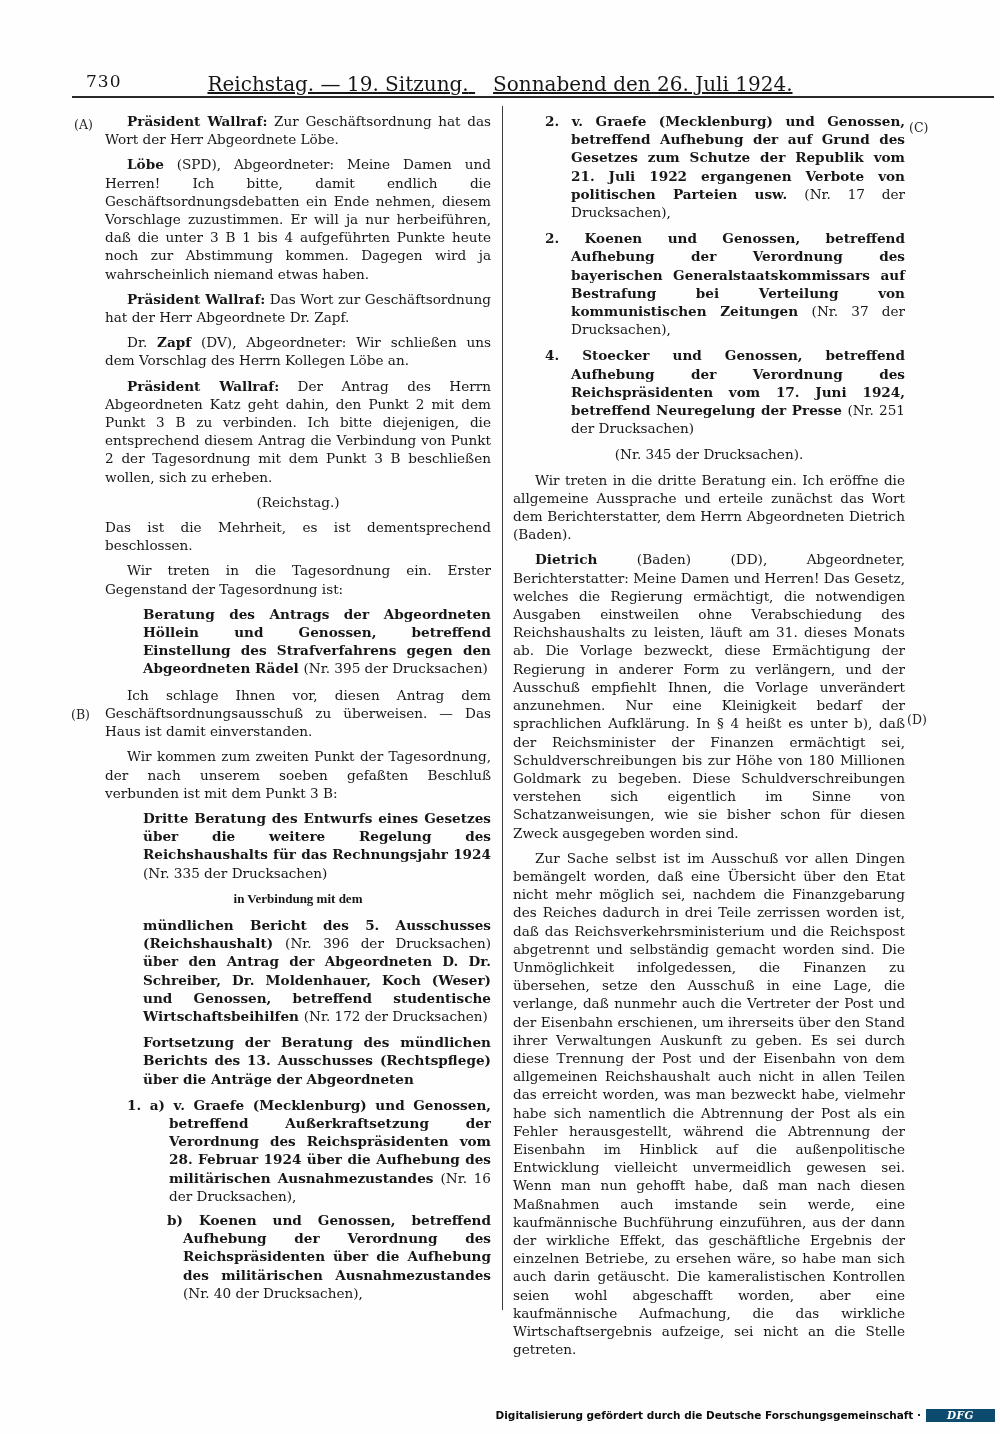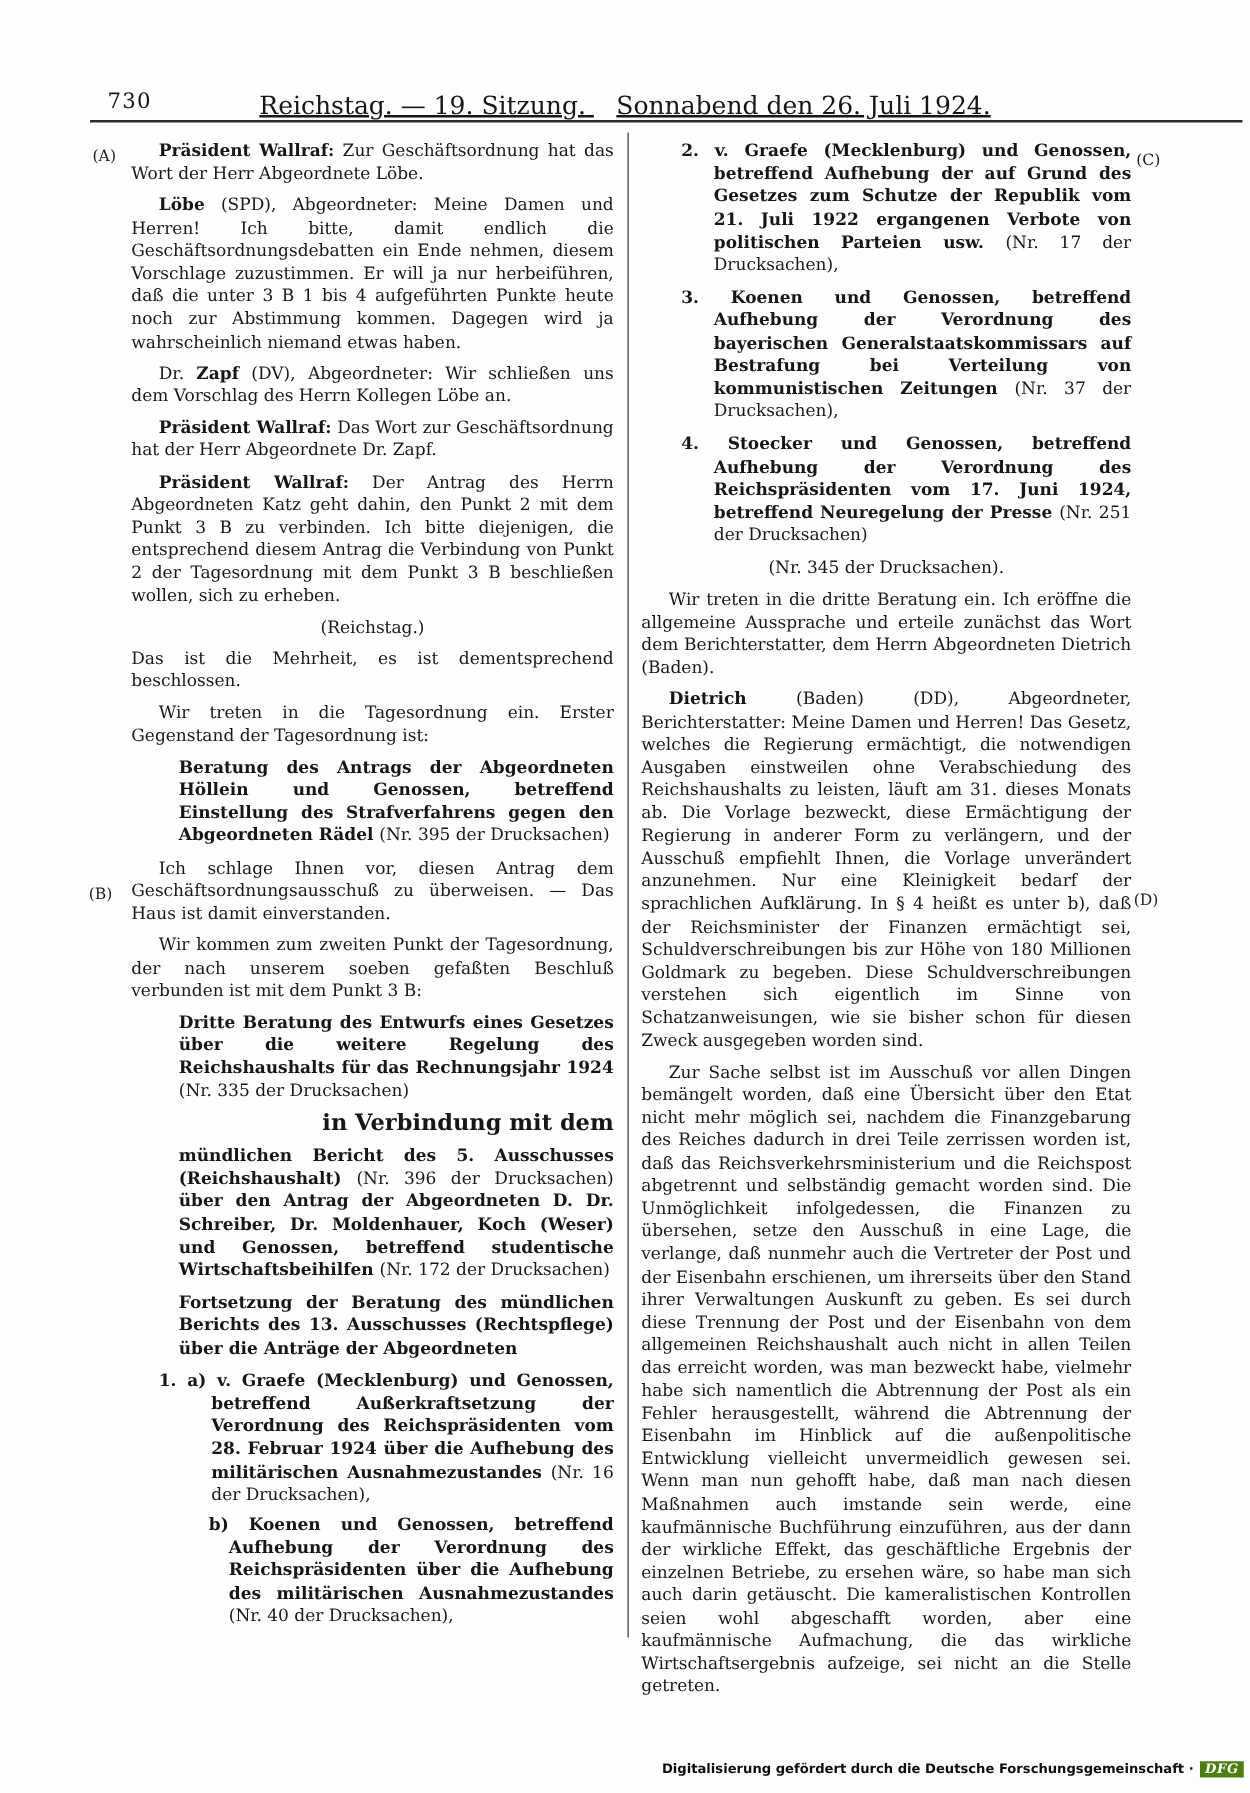--- a/index.html
+++ b/index.html
@@ -28,44 +28,44 @@
     position:absolute; top:112px;
     font-size:13.6px; line-height:18.2px; text-align:justify;
   }
   .col-left  { left:105px; width:386px; }
   .col-right { left:513px; width:392px; }
 
   .col p { margin:0 0 7px 0; }
   p.p-ind    { text-indent:22px; }
   p.p-noind  { text-indent:0; }
   p.p-center { text-align:center; text-indent:0; margin:3px 0 7px 0; }
-  p.p-center-bold { text-align:right; text-indent:0; font-weight:bold; font-size:18px; margin:6px 0 8px 0; }
+  p.p-center-bold { text-align:center; text-indent:0; font-weight:bold; font-size:13px; margin:6px 0 8px 0;font-family:Liberation Serif, serif; }
   p.p-agenda { margin-left:38px; margin-bottom:8px; }
   p.p-list1  { padding-left:64px; text-indent:-42px; margin-bottom:6px; }
   p.p-list2  { padding-left:78px; text-indent:-16px; margin-bottom:6px; }
   p.p-rlist  { padding-left:58px; text-indent:-26px; margin-bottom:8px; }
   .col b { font-weight:bold; }
 
   
   .marker { position:absolute; font-size:12.5px; color:#222; }
   .marker-a { left:74px;  top:117px; }
   .marker-b { left:71px;  top:707px; }
   .marker-c { left:909px; top:120px; }
   .marker-d { left:907px; top:712px; }
 
   
   .footer-bar {
     position:absolute; top:1409px; right:5px; height:18px;
     display:flex; align-items:flex-start; gap:5px;
     font-family:"DejaVu Sans", sans-serif; font-size:10.5px; font-weight:bold; color:#0c0c0c;
   }
   .dfg-logo {
-    background:#4d7c0f; color:#ffffff;
+    background:#0c4a6e; color:#ffffff;
     font-family:"DejaVu Serif", serif; font-style:italic; font-weight:bold;
-    font-size:10.5px; line-height:13px; padding:0 4px; letter-spacing:0.5px;
+    font-size:10.5px; line-height:13px; padding:0 21px; letter-spacing:0.5px;
   }
 </style>
 </head>
 <body>
 
 <div class="page">
 
   <div class="page-num">730</div>
   <div class="header-center">
     <span>Reichstag. — 19. Sitzung.</span>
@@ -76,40 +76,40 @@
   <div class="col-divider"></div>
 
   <div class="marker marker-a">(A)</div>
   <div class="marker marker-b">(B)</div>
   <div class="marker marker-c">(C)</div>
   <div class="marker marker-d">(D)</div>
 
   <div class="col col-left">
     <p class="p-ind"><b>Präsident Wallraf:</b><span> Zur Geschäftsordnung hat das Wort der Herr Abgeordnete Löbe.</span></p>
     <p class="p-ind"><b>Löbe</b><span> (SPD), Abgeordneter: Meine Damen und Herren! Ich bitte, damit endlich die Geschäftsordnungsdebatten ein Ende nehmen, diesem Vorschlage zuzustimmen. Er will ja nur herbeiführen, daß die unter 3 B 1 bis 4 aufgeführten Punkte heute noch zur Abstimmung kommen. Dagegen wird ja wahrscheinlich niemand etwas haben.</span></p>
+    <p class="p-ind"><b>Präsident Wallraf:</b><span> Das Wort zur Geschäftsordnung hat der Herr Abgeordnete Dr. Zapf.</span></p>
     <p class="p-ind"><span>Dr. </span><b>Zapf</b><span> (DV), Abgeordneter: Wir schließen uns dem Vorschlag des Herrn Kollegen Löbe an.</span></p>
-    <p class="p-ind"><b>Präsident Wallraf:</b><span> Das Wort zur Geschäftsordnung hat der Herr Abgeordnete Dr. Zapf.</span></p>
     <p class="p-ind"><b>Präsident Wallraf:</b><span> Der Antrag des Herrn Abgeordneten Katz geht dahin, den Punkt 2 mit dem Punkt 3 B zu verbinden. Ich bitte diejenigen, die entsprechend diesem Antrag die Verbindung von Punkt 2 der Tagesordnung mit dem Punkt 3 B beschließen wollen, sich zu erheben.</span></p>
     <p class="p-center"><span>(Reichstag.)</span></p>
     <p class="p-noind"><span>Das ist die Mehrheit, es ist dementsprechend beschlossen.</span></p>
     <p class="p-ind"><span>Wir treten in die Tagesordnung ein. Erster Gegenstand der Tagesordnung ist:</span></p>
     <p class="p-agenda"><b>Beratung des Antrags der Abgeordneten Höllein und Genossen, betreffend Einstellung des Strafverfahrens gegen den Abgeordneten Rädel </b><span>(Nr. 395 der Drucksachen)</span></p>
     <p class="p-ind"><span>Ich schlage Ihnen vor, diesen Antrag dem Geschäftsordnungsausschuß zu überweisen. — Das Haus ist damit einverstanden.</span></p>
     <p class="p-ind"><span>Wir kommen zum zweiten Punkt der Tagesordnung, der nach unserem soeben gefaßten Beschluß verbunden ist mit dem Punkt 3 B:</span></p>
     <p class="p-agenda"><b>Dritte Beratung des Entwurfs eines Gesetzes über die weitere Regelung des Reichshaushalts für das Rechnungsjahr 1924 </b><span>(Nr. 335 der Drucksachen)</span></p>
     <p class="p-center-bold"><b>in Verbindung mit dem</b></p>
     <p class="p-agenda"><b>mündlichen Bericht des 5. Ausschusses (Reichshaushalt) </b><span>(Nr. 396 der Drucksachen) </span><b>über den Antrag der Abgeordneten D. Dr. Schreiber, Dr. Moldenhauer, Koch (Weser) und Genossen, betreffend studentische Wirtschaftsbeihilfen </b><span>(Nr. 172 der Drucksachen)</span></p>
     <p class="p-agenda"><b>Fortsetzung der Beratung des mündlichen Berichts des 13. Ausschusses (Rechtspflege) über die Anträge der Abgeordneten</b></p>
     <p class="p-list1"><b>1. a) v. Graefe (Mecklenburg) und Genossen, betreffend Außerkraftsetzung der Verordnung des Reichspräsidenten vom 28. Februar 1924 über die Aufhebung des militärischen Ausnahmezustandes </b><span>(Nr. 16 der Drucksachen),</span></p>
     <p class="p-list2"><b>b) Koenen und Genossen, betreffend Aufhebung der Verordnung des Reichspräsidenten über die Aufhebung des militärischen Ausnahmezustandes </b><span>(Nr. 40 der Drucksachen),</span></p>
   </div>
 
   <div class="col col-right">
     <p class="p-rlist"><b>2. v. Graefe (Mecklenburg) und Genossen, betreffend Aufhebung der auf Grund des Gesetzes zum Schutze der Republik vom 21. Juli 1922 ergangenen Verbote von politischen Parteien usw. </b><span>(Nr. 17 der Drucksachen),</span></p>
-    <p class="p-rlist"><b>3. Koenen und Genossen, betreffend Aufhebung der Verordnung des bayerischen Generalstaatskommissars auf Bestrafung bei Verteilung von kommunistischen Zeitungen </b><span>(Nr. 37 der Drucksachen),</span></p>
+    <p class="p-rlist"><b>2. Koenen und Genossen, betreffend Aufhebung der Verordnung des bayerischen Generalstaatskommissars auf Bestrafung bei Verteilung von kommunistischen Zeitungen </b><span>(Nr. 37 der Drucksachen),</span></p>
     <p class="p-rlist"><b>4. Stoecker und Genossen, betreffend Aufhebung der Verordnung des Reichspräsidenten vom 17. Juni 1924, betreffend Neuregelung der Presse </b><span>(Nr. 251 der Drucksachen)</span></p>
     <p class="p-center"><span>(Nr. 345 der Drucksachen).</span></p>
     <p class="p-ind"><span>Wir treten in die dritte Beratung ein. Ich eröffne die allgemeine Aussprache und erteile zunächst das Wort dem Berichterstatter, dem Herrn Abgeordneten Dietrich (Baden).</span></p>
     <p class="p-ind"><b>Dietrich</b><span> (Baden) (DD), Abgeordneter, Berichterstatter: Meine Damen und Herren! Das Gesetz, welches die Regierung ermächtigt, die notwendigen Ausgaben einstweilen ohne Verabschiedung des Reichshaushalts zu leisten, läuft am 31. dieses Monats ab. Die Vorlage bezweckt, diese Ermächtigung der Regierung in anderer Form zu verlängern, und der Ausschuß empfiehlt Ihnen, die Vorlage unverändert anzunehmen. Nur eine Kleinigkeit bedarf der sprachlichen Aufklärung. In § 4 heißt es unter b), daß der Reichsminister der Finanzen ermächtigt sei, Schuldverschreibungen bis zur Höhe von 180 Millionen Goldmark zu begeben. Diese Schuldverschreibungen verstehen sich eigentlich im Sinne von Schatzanweisungen, wie sie bisher schon für diesen Zweck ausgegeben worden sind.</span></p>
     <p class="p-ind"><span>Zur Sache selbst ist im Ausschuß vor allen Dingen bemängelt worden, daß eine Übersicht über den Etat nicht mehr möglich sei, nachdem die Finanzgebarung des Reiches dadurch in drei Teile zerrissen worden ist, daß das Reichsverkehrsministerium und die Reichspost abgetrennt und selbständig gemacht worden sind. Die Unmöglichkeit infolgedessen, die Finanzen zu übersehen, setze den Ausschuß in eine Lage, die verlange, daß nunmehr auch die Vertreter der Post und der Eisenbahn erschienen, um ihrerseits über den Stand ihrer Verwaltungen Auskunft zu geben. Es sei durch diese Trennung der Post und der Eisenbahn von dem allgemeinen Reichshaushalt auch nicht in allen Teilen das erreicht worden, was man bezweckt habe, vielmehr habe sich namentlich die Abtrennung der Post als ein Fehler herausgestellt, während die Abtrennung der Eisenbahn im Hinblick auf die außenpolitische Entwicklung vielleicht unvermeidlich gewesen sei. Wenn man nun gehofft habe, daß man nach diesen Maßnahmen auch imstande sein werde, eine kaufmännische Buchführung einzuführen, aus der dann der wirkliche Effekt, das geschäftliche Ergebnis der einzelnen Betriebe, zu ersehen wäre, so habe man sich auch darin getäuscht. Die kameralistischen Kontrollen seien wohl abgeschafft worden, aber eine kaufmännische Aufmachung, die das wirkliche Wirtschaftsergebnis aufzeige, sei nicht an die Stelle getreten.</span></p>
   </div>
 
   <div class="footer-bar">
     <span>Digitalisierung gefördert durch die Deutsche Forschungsgemeinschaft ·</span>
     <span class="dfg-logo">DFG</span>

